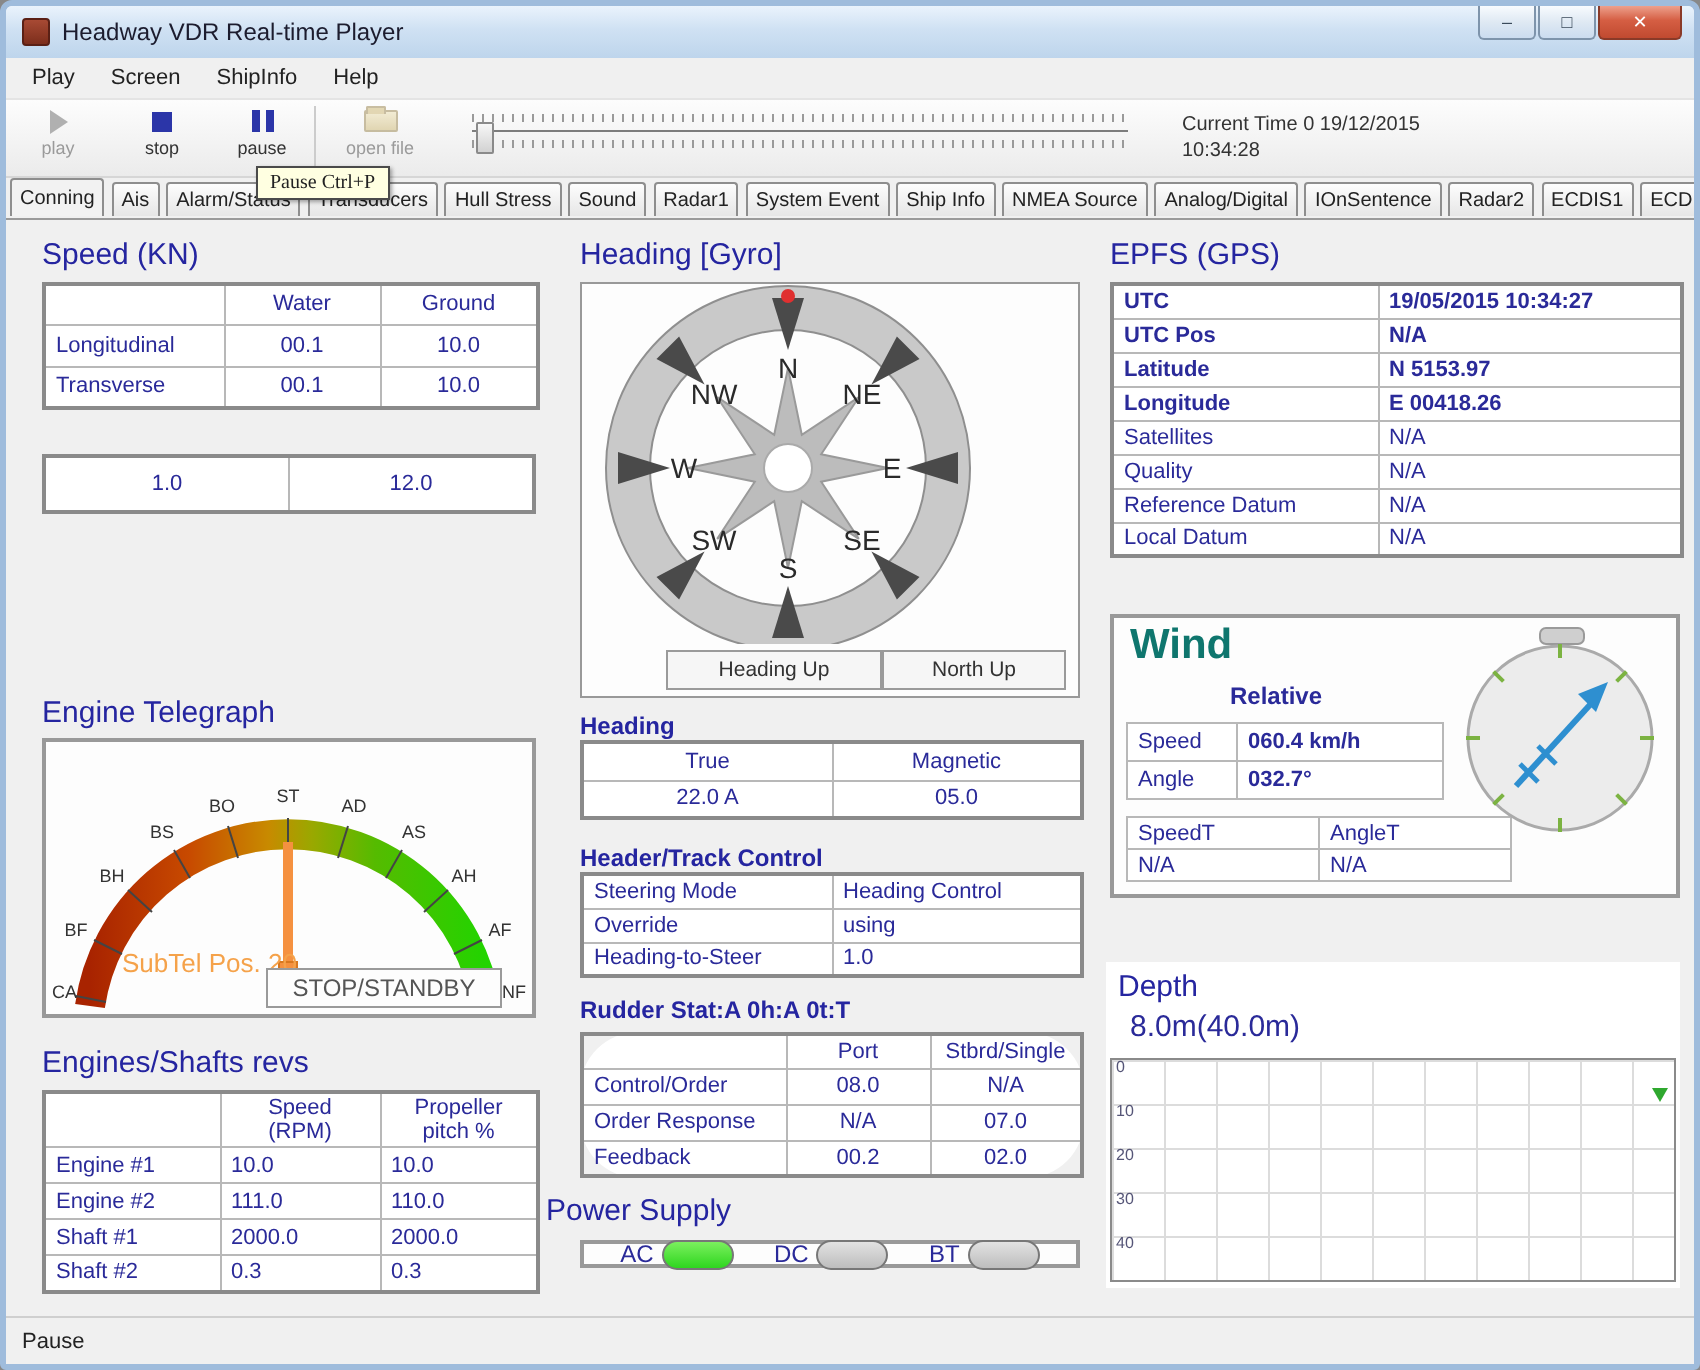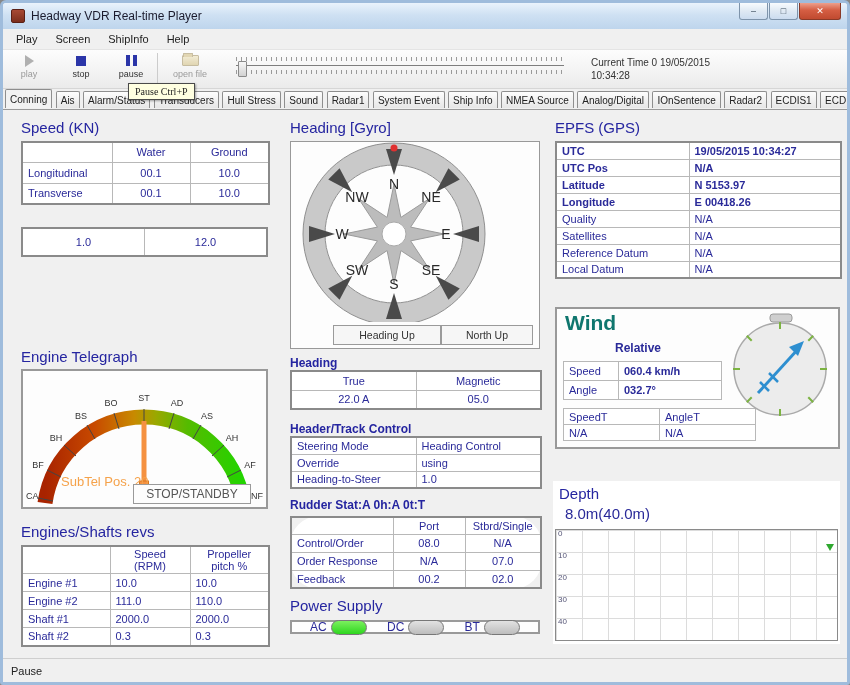--- a/index.html
+++ b/index.html
@@ -124,21 +124,21 @@
         </div>
       <div class="tb-lbl">open file</div>
     </div>
     <div class="slider">
       <div class="ticks"></div>
       <div class="track"></div>
       <div class="ticks"></div>
       <div class="thumb"></div>
     </div>
     <div class="current-time">
-      <div>Current Time 0 19/05/2015</div>
+      <div>Current Time 0 19/12/2015</div>
       <div>10:34:28</div>
     </div>
   </div>
 
   <div class="tooltip">Pause Ctrl+P</div>
 
   <div class="tabstrip">
     <span class="tab active">Conning</span>
     <span class="tab">Ais</span>
     <span class="tab">Alarm/Status</span>
@@ -357,21 +357,21 @@
         <td class="ctr">07.0</td>
       </tr>
       <tr>
         <td style="height:18px;">Feedback</td>
         <td class="ctr">00.2</td>
         <td class="ctr">02.0</td>
       </tr>
     </tbody>
       </table>
 
-    <div class="ptitle" style="left:287px;top:486px;">Power Supply</div>
+    <div class="ptitle" style="left:270px;top:486px;">Power Supply</div>
     <div class="panelbox" style="left:287px;top:509px;width:250px;height:14px;display:flex;align-items:center;justify-content:space-around;padding:0 8px;">
       <div class="ps-item">
         <span>AC</span>
         <span class="pill on"></span>
       </div>
       <div class="ps-item">
         <span>DC</span>
         <span class="pill"></span>
       </div>
       <div class="ps-item">
@@ -393,25 +393,25 @@
       </tr>
       <tr>
         <td class="bold" style="height:17px;">Latitude</td>
         <td class="bold">N 5153.97</td>
       </tr>
       <tr>
         <td class="bold" style="height:17px;">Longitude</td>
         <td class="bold">E 00418.26</td>
       </tr>
       <tr>
+        <td style="height:17px;">Satellites</td>
+        <td>N/A</td>
+      </tr>
+      <tr>
         <td style="height:17px;">Quality</td>
-        <td>N/A</td>
-      </tr>
-      <tr>
-        <td style="height:17px;">Satellites</td>
         <td>N/A</td>
       </tr>
       <tr>
         <td style="height:17px;">Reference Datum</td>
         <td>N/A</td>
       </tr>
       <tr>
         <td style="height:17px;">Local Datum</td>
         <td>N/A</td>
       </tr>

